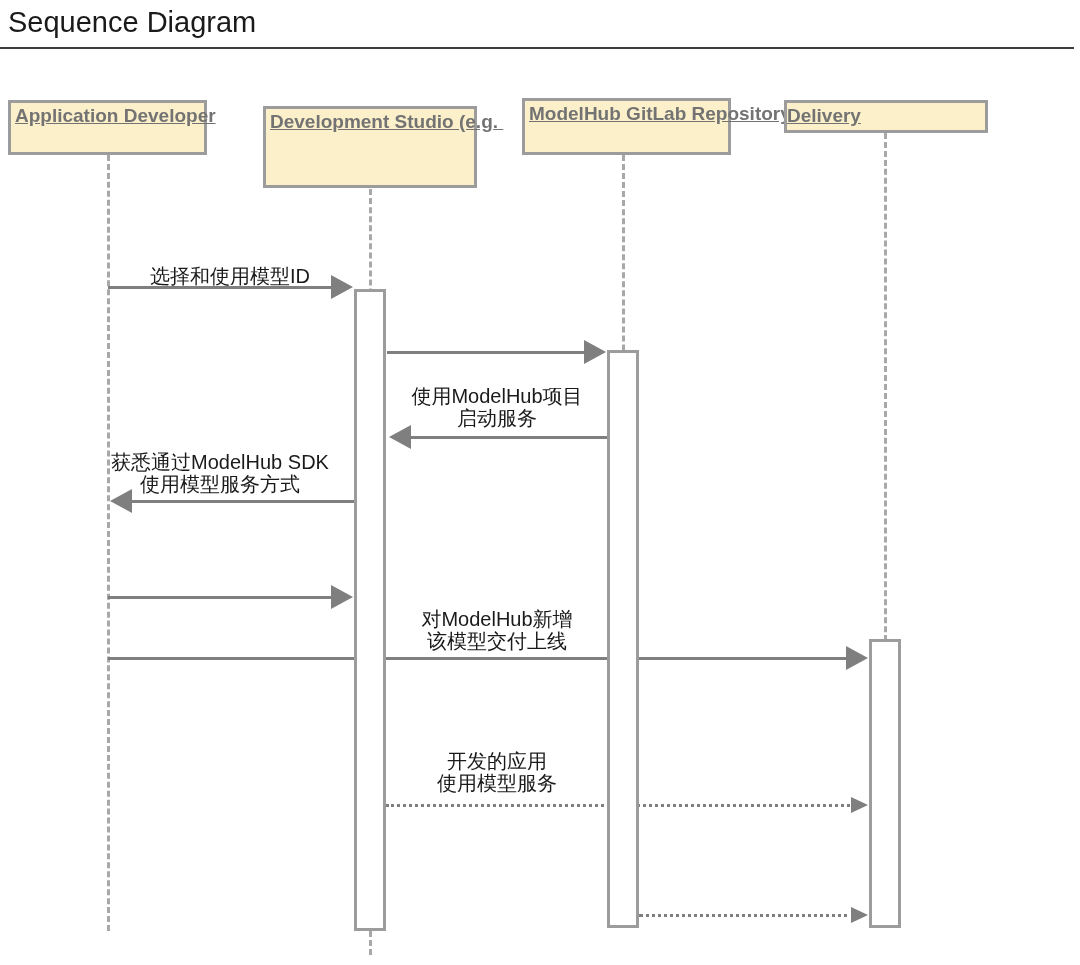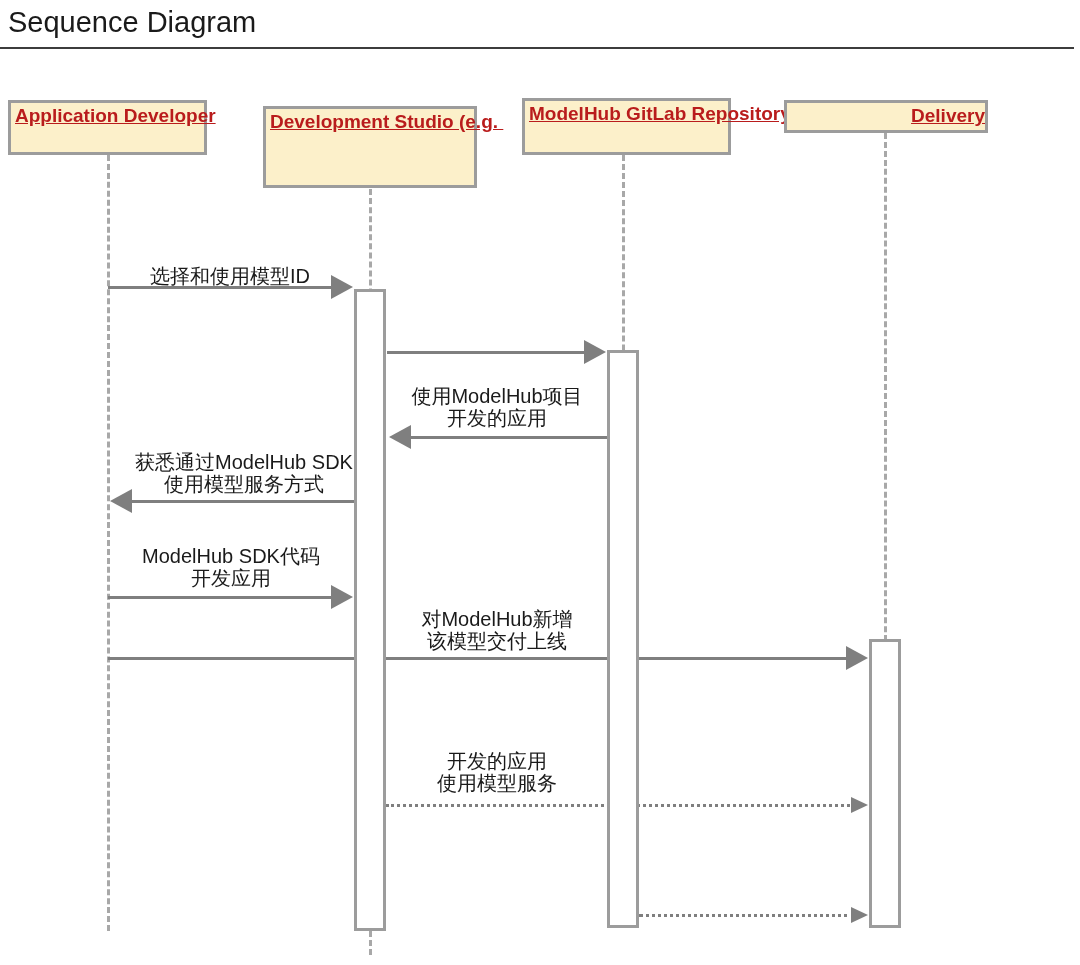--- a/index.html
+++ b/index.html
@@ -27,51 +27,49 @@
     border-left:22px solid var(--c-line);}
   .head.left{border-top:12px solid transparent;border-bottom:12px solid transparent;
     border-right:22px solid var(--c-line);}
   .head.small.right{border-top:8px solid transparent;border-bottom:8px solid transparent;
     border-left:17px solid var(--c-line);}
   .bar{position:absolute;width:32px;background:#FFFFFF;border:3px solid var(--c-shape);z-index:3;}
   .msg-label{position:absolute;transform:translateX(-50%);text-align:center;
     font-size:20px;line-height:22px;white-space:pre-line;color:var(--c-text);z-index:4;}
   .actor-box{position:absolute;background:var(--c-fill);border:3px solid var(--c-shape);}
   .actor-label{display:block;font-size:19px;font-weight:bold;text-decoration:underline;
-    white-space:pre;padding:2px 0 0 4px;color:#b91c1c;}
-  .actor-label.center{text-align:right;padding-left:0;}
+    white-space:pre;padding:2px 0 0 4px;color:#737373;}
+  .actor-label.center{text-align:left;padding-left:0;}
 </style>
 </head>
 <body>
 
 <div class="canvas">
   <h1 class="page-title">Sequence Diagram</h1>
   <div class="rule"></div>
   <div id="diagram">
       <div class="lifeline" style="left: 106.5px; top: 155px; height: 776px;"></div>
       <div class="lifeline" style="left: 368.5px; top: 180px; height: 775px;"></div>
       <div class="lifeline" style="left: 621.5px; top: 155px; height: 773px;"></div>
       <div class="lifeline" style="left: 883.5px; top: 133px; height: 795px;"></div>
       <div class="msg-line" style="left: 108px; top: 285.5px; width: 227px;"></div>
       <div class="head right" style="left: 331px; top: 275px;"></div>
       <div class="msg-label" style="left: 230px; top: 256px; margin-top: 9px;">选择和使用模型ID</div>
       <div class="msg-line" style="left: 387px; top: 350.5px; width: 201px;"></div>
       <div class="head right" style="left: 584px; top: 340px;"></div>
       <div class="msg-line" style="left: 407px; top: 435.5px; width: 200px;"></div>
       <div class="head left" style="left: 389px; top: 425px;"></div>
       <div class="msg-label" style="left: 497px; top: 385px;">使用ModelHub项目
-开发的应用</div>
+启动服务</div>
       <div class="msg-line" style="left: 128px; top: 499.5px; width: 226px;"></div>
       <div class="head left" style="left: 110px; top: 489px;"></div>
-      <div class="msg-label" style="left: 244px; top: 451px;">获悉通过ModelHub SDK
+      <div class="msg-label" style="left: 220px; top: 451px;">获悉通过ModelHub SDK
 使用模型服务方式</div>
       <div class="msg-line" style="left: 108px; top: 595.5px; width: 227px;"></div>
       <div class="head right" style="left: 331px; top: 585px;"></div>
-      <div class="msg-label" style="left: 231px; top: 545px;">ModelHub SDK代码
-开发应用</div>
       <div class="msg-line" style="left: 108px; top: 656.5px; width: 742px;"></div>
       <div class="head right" style="left: 846px; top: 646px;"></div>
       <div class="msg-label" style="left: 497px; top: 608px;">对ModelHub新增
 该模型交付上线</div>
       <div class="msg-line dotted" style="left: 386px; top: 803.5px; width: 469px;"></div>
       <div class="head right small" style="left: 851px; top: 797px;"></div>
       <div class="msg-label" style="left: 497px; top: 750px;">开发的应用
 使用模型服务</div>
       <div class="msg-line dotted" style="left: 639px; top: 913.5px; width: 216px;"></div>
       <div class="head right small" style="left: 851px; top: 907px;"></div>

